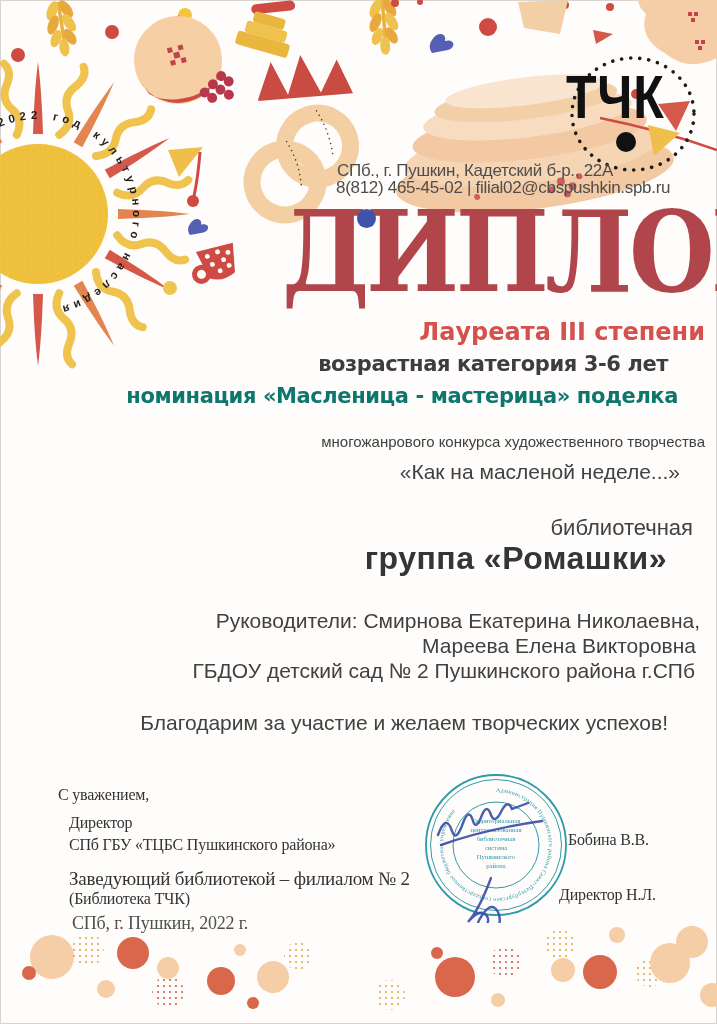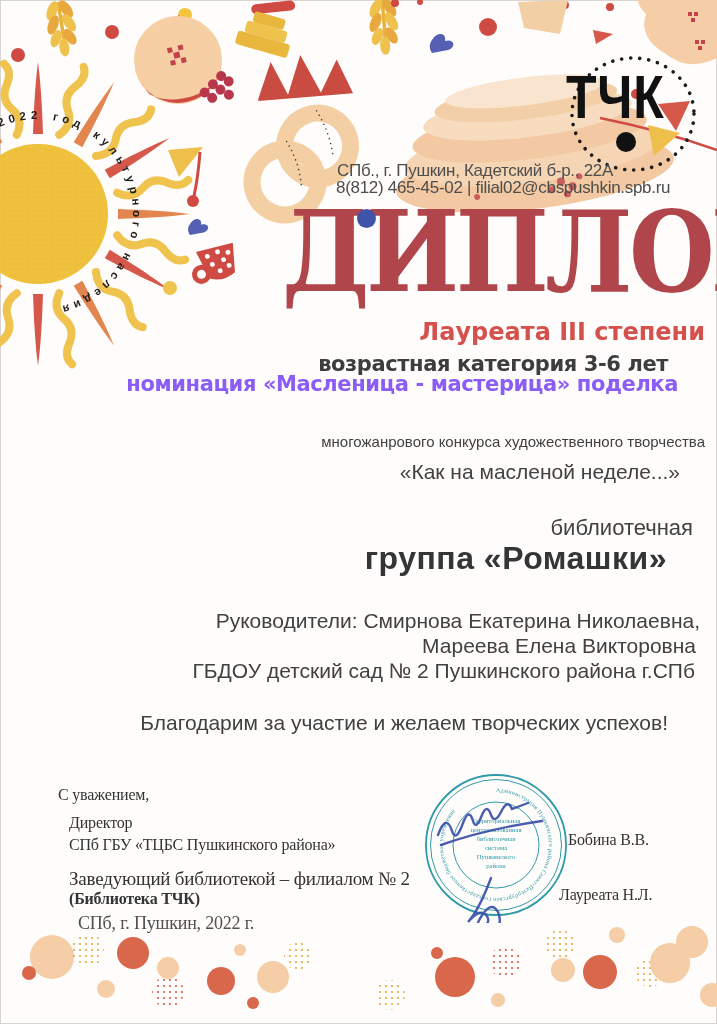--- a/index.html
+++ b/index.html
@@ -20,39 +20,39 @@
   .title{left:282px;top:196px;font-family:"DejaVu Serif",serif;font-weight:bold;
          font-size:112px;line-height:1;color:#b0454b;letter-spacing:-4px;
          transform:scaleX(.88);transform-origin:left top;}
   .title-dot{left:357px;top:209px;width:19px;height:19px;border-radius:50%;background:#3f53a8;}
 
   .r{text-align:right;}
   .degree{right:12px;top:318px;font-family:"DejaVu Sans",sans-serif;font-weight:bold;
           font-size:24px;color:#d5514e;}
   .age{right:49px;top:352px;font-family:"DejaVu Sans",sans-serif;font-weight:bold;
        font-size:21px;letter-spacing:-.4px;color:#3d3d3f;text-align:right;}
-  .nomination{right:39px;top:372px;font-family:"DejaVu Sans",sans-serif;font-weight:bold;
-       font-size:21px;letter-spacing:-.4px;color:#8b5cf6;}
+  .nomination{right:39px;top:384px;font-family:"DejaVu Sans",sans-serif;font-weight:bold;
+       font-size:21px;letter-spacing:-.4px;color:#0f766e;}
   .body-line{color:#414141;font-size:21px;}
   .contest1{right:12px;top:433px;font-size:15px;}
   .contest2{right:37px;top:460px;}
   .awarded{right:24px;top:515px;font-size:22px;}
   .recipient{right:50px;top:540px;font-size:32px;font-weight:bold;color:#353537;letter-spacing:.5px;}
   .leaders1{right:17px;top:609px;}
   .leaders2{right:21px;top:634px;}
   .institution{right:22px;top:659px;}
   .gratitude{right:49px;top:711px;}
 
   .serif{font-family:"Liberation Serif",serif;color:#333;font-size:16px;letter-spacing:-.2px;}
   .salutation{left:58px;top:786px;}
   .dir1{left:69px;top:814px;}
   .dir2{left:69px;top:836px;}
   .head1{left:69px;top:868px;font-size:19px;}
-  .head2{left:69px;top:890px;font-weight:bold;}
-  .place-date{left:72px;top:913px;font-size:18px;color:#4f4f4f;margin-left:6px;}
+  .head2{left:69px;top:890px;}
+  .place-date{left:72px;top:913px;font-size:18px;color:#4f4f4f;}
   .name1{left:568px;top:831px;}
   .name2{left:559px;top:886px;}
 
   .stamp{position:absolute;left:418px;top:767px;}
 </style>
 </head>
 <body>
 
 <div class="page">
 
@@ -287,21 +287,21 @@
   <div class="abs r body-line institution">ГБДОУ детский сад № 2 Пушкинского района г.СПб</div>
   <div class="abs r body-line gratitude">Благодарим за участие и желаем творческих успехов!</div>
 
   <div class="abs serif salutation">С уважением,</div>
   <div class="abs serif dir1">Директор</div>
   <div class="abs serif dir2">СПб ГБУ «ТЦБС Пушкинского района»</div>
   <div class="abs serif head1">Заведующий библиотекой – филиалом № 2</div>
   <div class="abs serif head2">(Библиотека ТЧК)</div>
   <div class="abs serif place-date">СПб, г. Пушкин, 2022 г.</div>
   <div class="abs serif name1">Бобина В.В.</div>
-  <div class="abs serif name2">Лауреата Н.Л.</div>
+  <div class="abs serif name2">Директор Н.Л.</div>
 
   <svg class="stamp" width="156" height="156" viewBox="-78 -78 156 156">
     <defs>
       <path id="stampRing" d="M0,-53 A53,53 0 1 1 -0.05,-53"></path>
     </defs>
     <circle r="70" fill="none" stroke="#2f9aa8" stroke-width="1.8"></circle>
     <circle r="65.5" fill="none" stroke="#2f9aa8" stroke-width="1"></circle>
     <circle r="43" fill="none" stroke="#2f9aa8" stroke-width="1"></circle>
     <text font-size="6" letter-spacing=".3" fill="#2f9aa8" font-family="Liberation Serif,serif">
       <textPath href="#stampRing">Администрация Пушкинского района Санкт-Петербургское государственное бюджетное учреждение</textPath>

